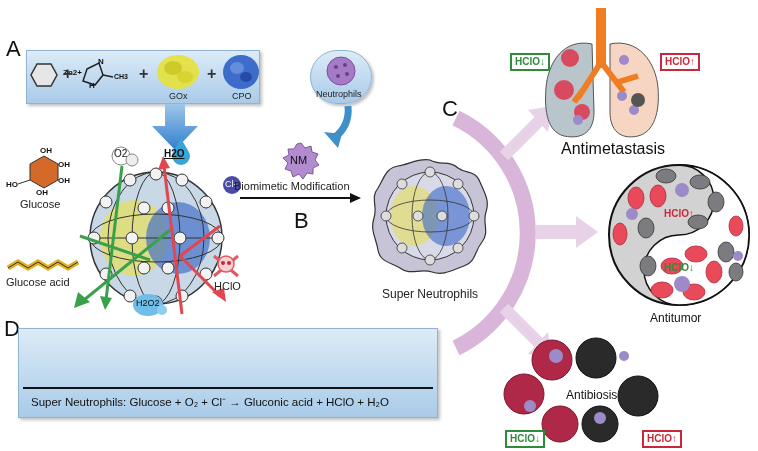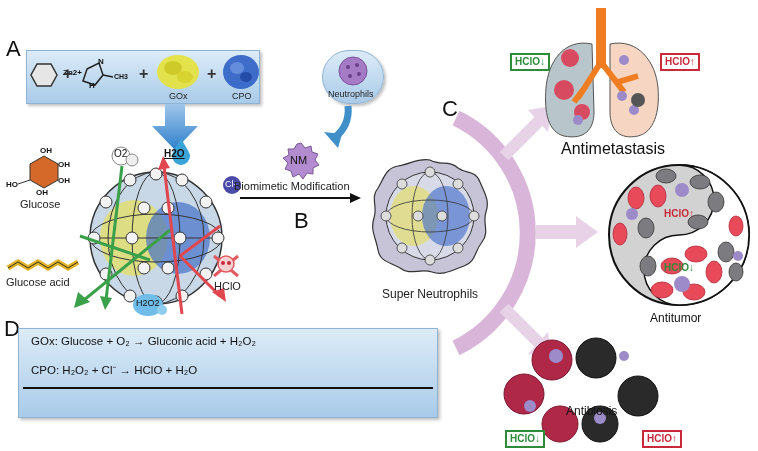--- a/index.html
+++ b/index.html
@@ -47,21 +47,21 @@
   <span class="abs plus" style="left:180px;top:14px;">+</span>
 
   <svg class="abs" style="left:194px;top:2px;" width="40" height="38">
     <ellipse cx="20" cy="19" rx="18" ry="17" fill="#2f5fc4" opacity="0.9"></ellipse>
     <ellipse cx="16" cy="15" rx="7" ry="6" fill="#6e96e0" opacity="0.8"></ellipse>
     <ellipse cx="25" cy="24" rx="6" ry="5" fill="#1e44a0" opacity="0.8"></ellipse>
   </svg>
   <span class="abs lbl-sm" style="left:205px;top:40px;">CPO</span>
 </div>
 
-<div class="abs bluebox" style="left:322px;top:50px;width:60px;height:52px;border-radius:27px;">
+<div class="abs bluebox" style="left:310px;top:50px;width:60px;height:52px;border-radius:27px;">
   <svg class="abs" style="left:14px;top:4px;" width="32" height="32">
     <circle cx="16" cy="16" r="14" fill="#a67bc6" stroke="#7a4f9c" stroke-width="1"></circle>
     <circle cx="11" cy="12" r="2" fill="#6b3f8c"></circle>
       <circle cx="20" cy="10" r="2" fill="#6b3f8c"></circle>
     <circle cx="22" cy="19" r="2" fill="#6b3f8c"></circle>
       <circle cx="13" cy="21" r="2" fill="#6b3f8c"></circle>
   </svg>
   <span class="abs lbl-sm" style="left:5px;top:38px;">Neutrophils</span>
 </div>
 
@@ -297,30 +297,27 @@
       <circle cx="138" cy="62" r="20"></circle>
       <circle cx="100" cy="90" r="18"></circle>
   </g>
   <g fill="#9d8ac8">
       <circle cx="56" cy="22" r="7"></circle>
       <circle cx="30" cy="72" r="6"></circle>
       <circle cx="100" cy="84" r="6"></circle>
       <circle cx="124" cy="22" r="5"></circle>
     </g>
 </svg>
-<span class="abs" style="left:566px;top:388px;font-size:12px;margin-top:16px;">Antibiosis</span>
+<span class="abs" style="left:566px;top:388px;font-size:12px;">Antibiosis</span>
 <div class="abs badge down" style="left:505px;top:430px;">
   <span>HClO</span><span>↓</span>
 </div>
 <div class="abs badge up" style="left:642px;top:430px;">
   <span>HClO</span><span>↑</span>
 </div>
 
 <div class="abs panel-letter" style="left:4px;top:316px;">D</div>
 <div class="abs bluebox" style="left:18px;top:328px;width:418px;height:88px;">
-  <div class="eq" style="top:6px;">
-    <span>GOx:</span> <span>Glucose + O₂ → Gluconic acid + H₂O₂</span>
+  <div class="abs" style="left:4px;top:58px;width:410px;height:2px;background:#111;"></div>
+  <div class="eq" style="top:65px;">
+    <span>Super Neutrophils:</span> <span>Glucose + O₂ + Cl⁻ → Gluconic acid + HClO + H₂O</span>
   </div>
-  <div class="eq" style="top:33px;">
-    <span>CPO:</span> <span>H₂O₂ + Cl⁻ → HClO + H₂O</span>
-  </div>
-  <div class="abs" style="left:4px;top:58px;width:410px;height:2px;background:#111;"></div>
 </div>
 
 </body></html>

